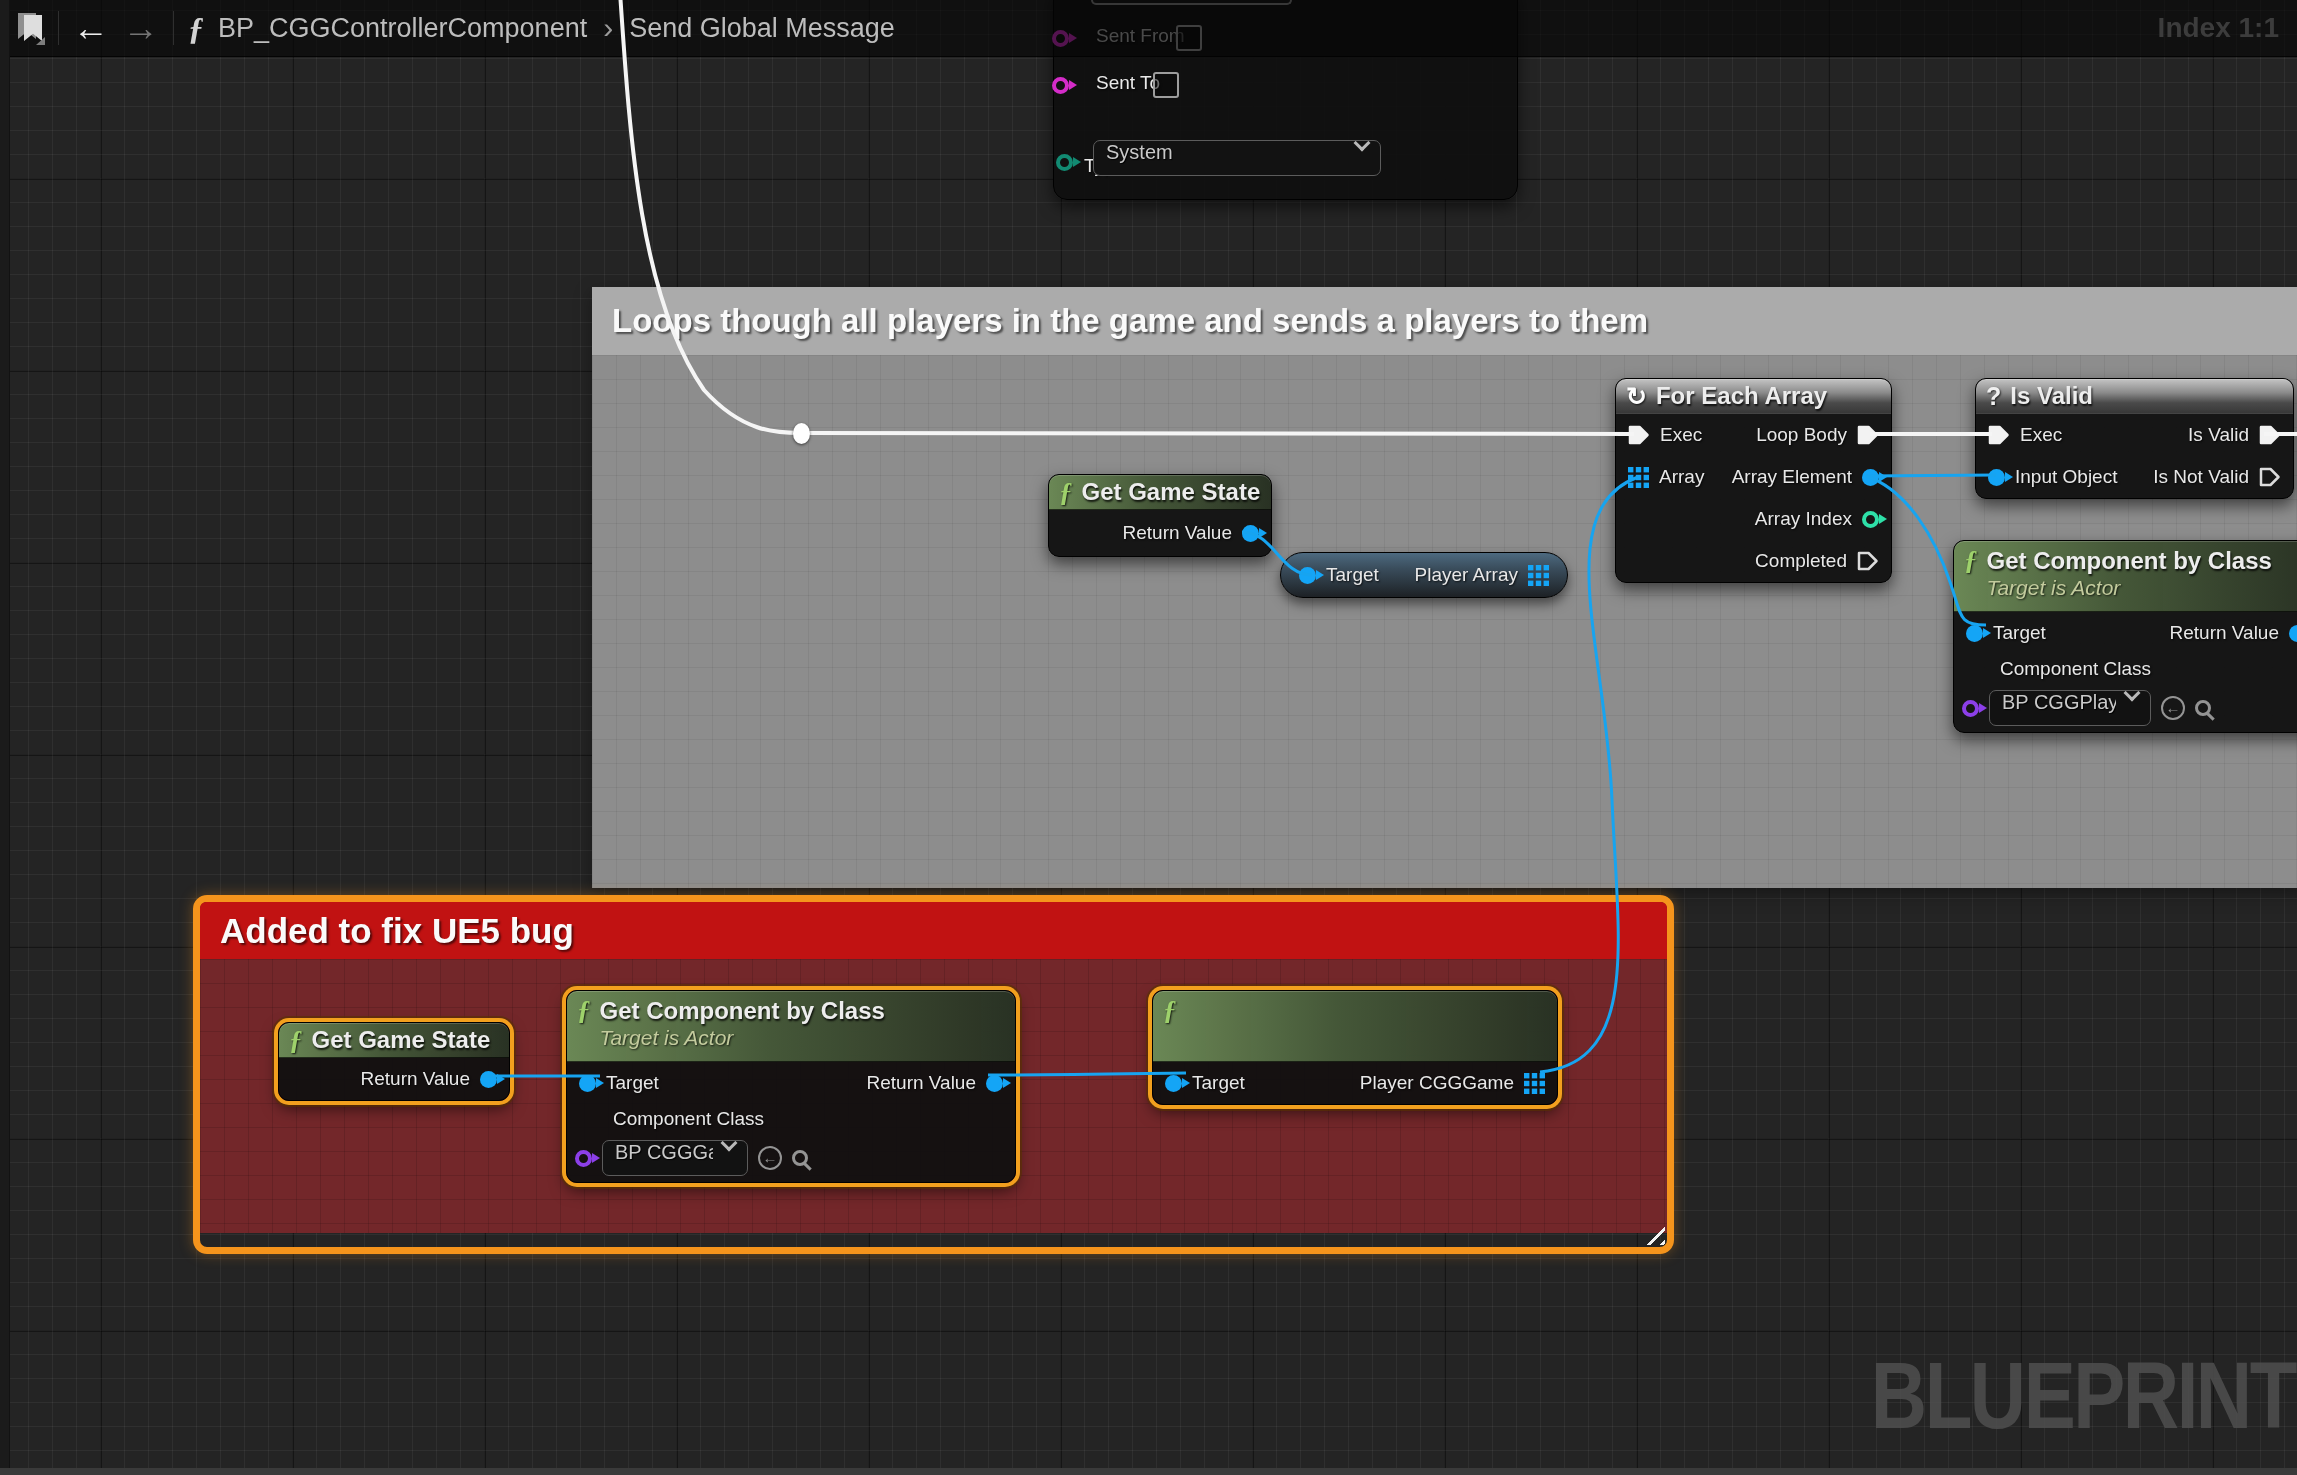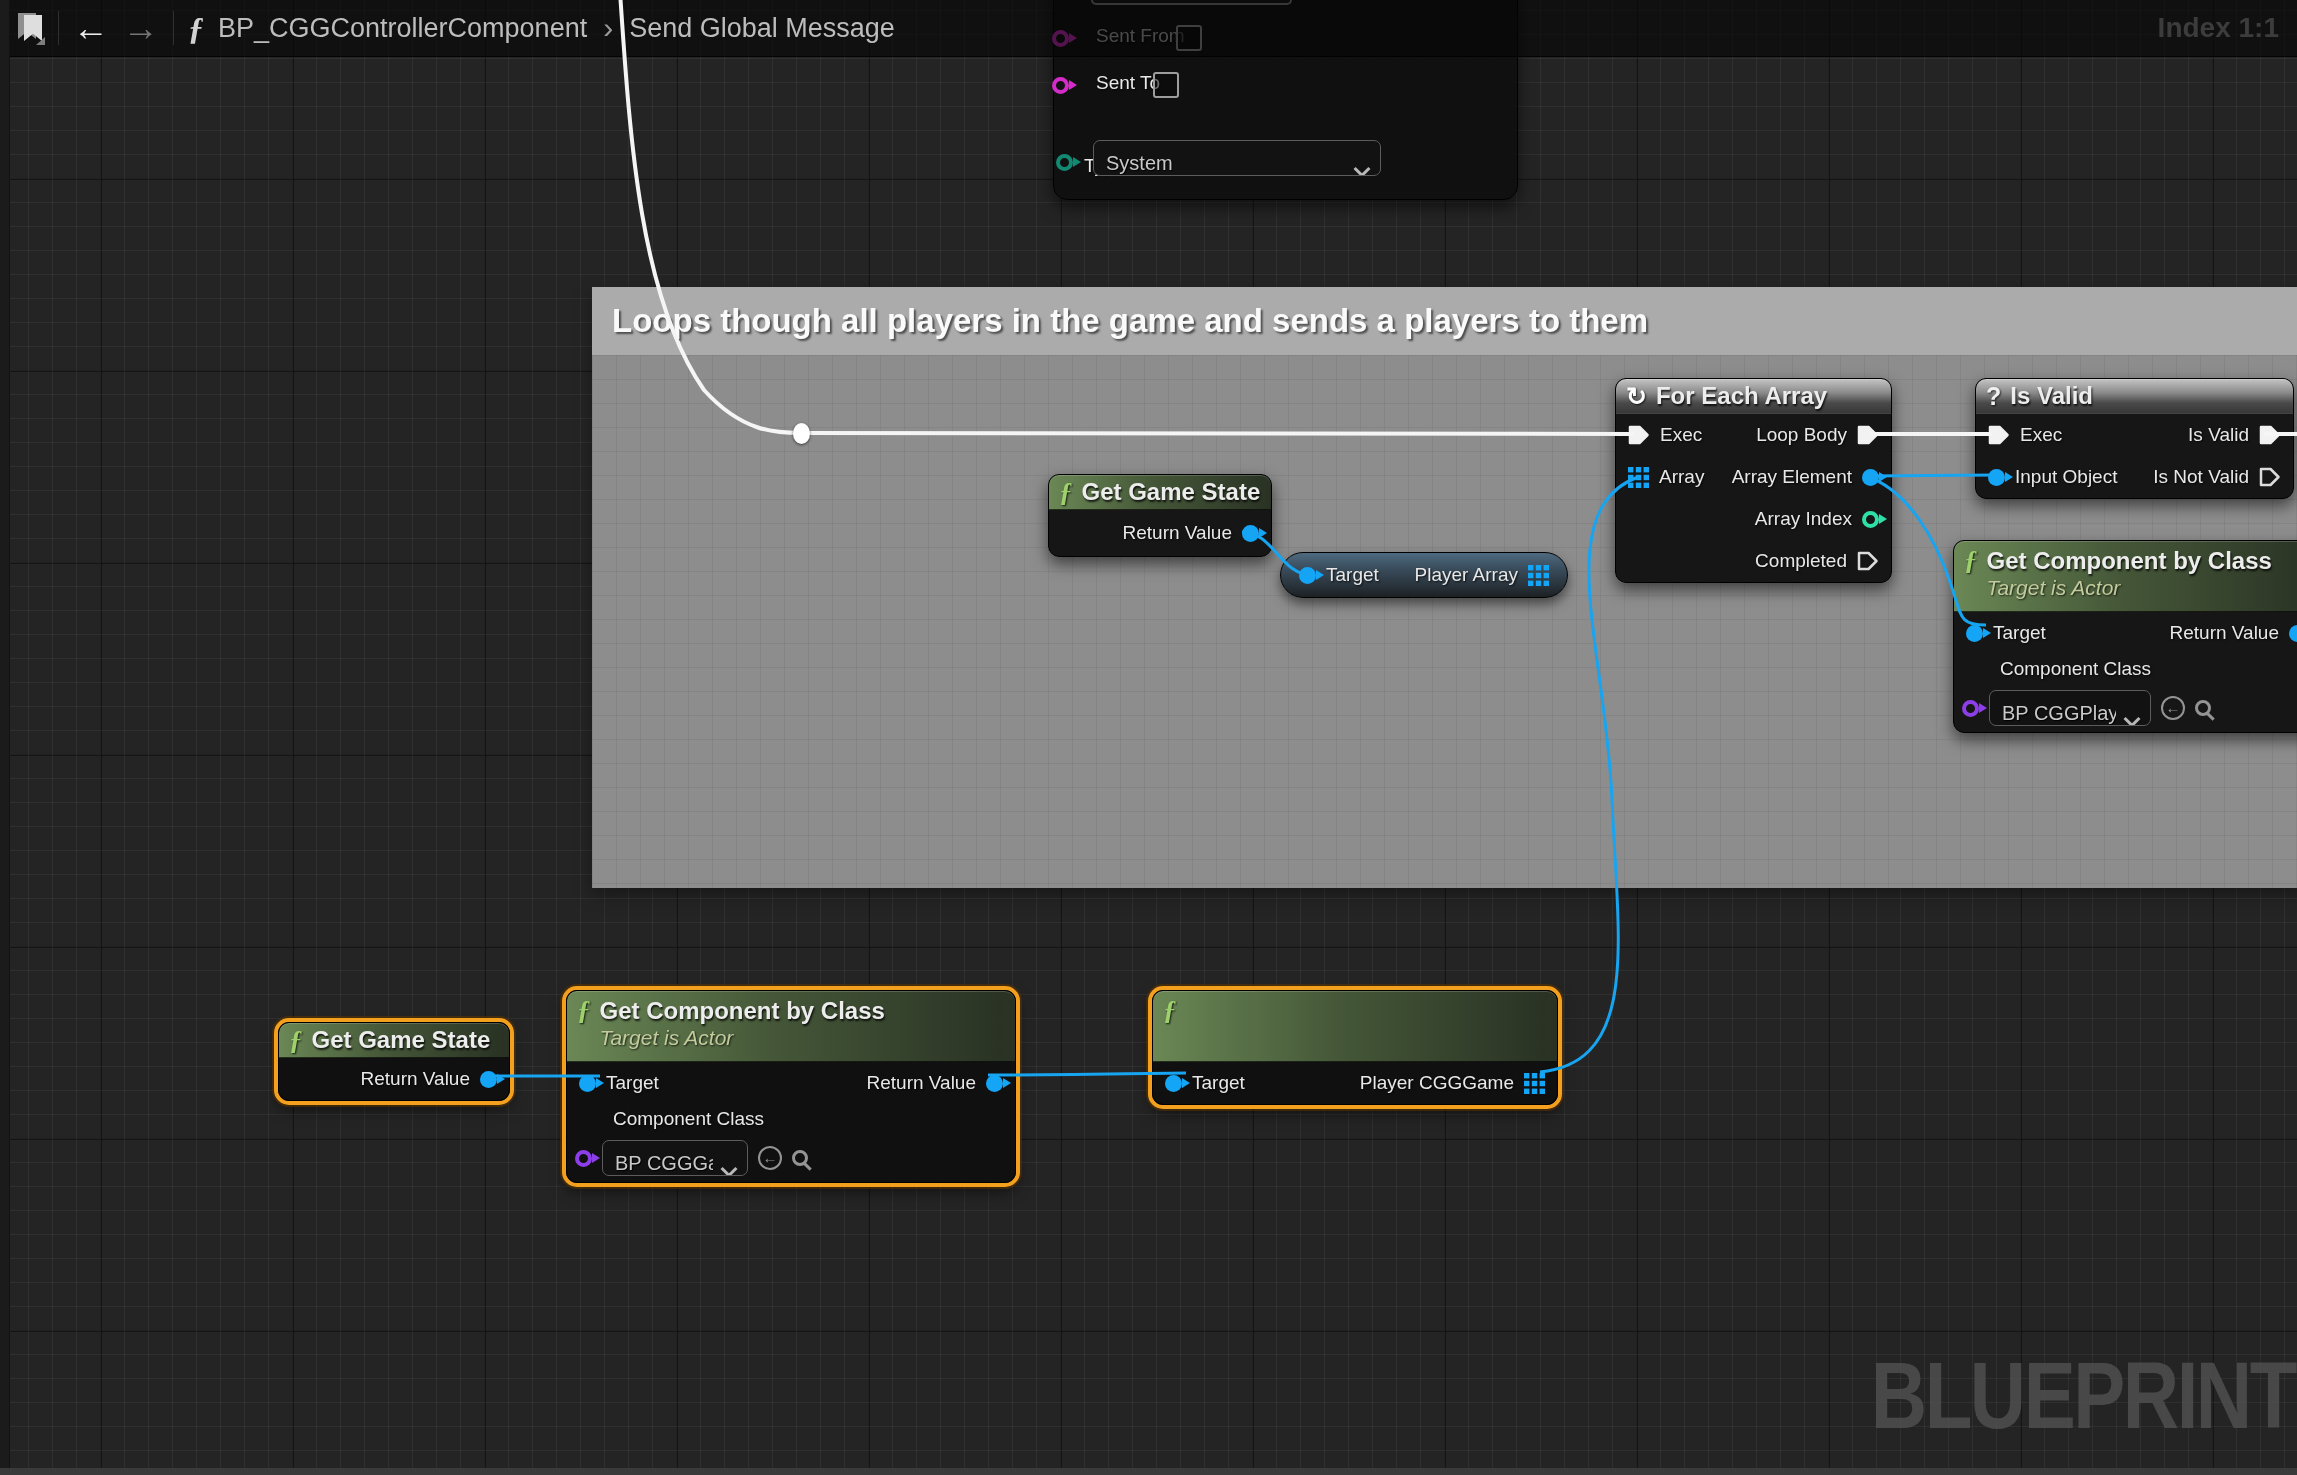--- a/index.html
+++ b/index.html
@@ -58,21 +58,21 @@
   .pobj{width:17px;height:17px;border-radius:50%;background:#14a5f6;position:relative;flex:none;}
   .pobj::after{content:"";position:absolute;left:17px;top:3px;border-left:8px solid #14a5f6;
     border-top:5.5px solid transparent;border-bottom:5.5px solid transparent;}
   .pring{width:17px;height:17px;box-sizing:border-box;border-radius:50%;border:4.5px solid var(--c);position:relative;flex:none;}
   .pring::after{content:"";position:absolute;left:13px;top:-1px;border-left:8px solid var(--c);
     border-top:5.5px solid transparent;border-bottom:5.5px solid transparent;}
   .pexec,.pgrid{flex:none;display:block;}
   
   .checkbox{width:26px;height:26px;box-sizing:border-box;border:2px solid #9d9d9d;border-radius:3px;background:rgba(10,10,10,.55);flex:none;}
   .dropdown{box-sizing:border-box;height:36px;background:#121212;border:1px solid #5c5c5c;border-radius:7px;
-    display:flex;align-items:flex-end;padding:0 12px;gap:10px;color:#c9c9c9;font-size:20px;overflow:hidden;}
+    display:flex;align-items:flex-start;padding:0 12px;gap:10px;color:#c9c9c9;font-size:20px;overflow:hidden;}
   .dd-text{white-space:nowrap;overflow:hidden;text-shadow:1px 1px 1px #000;}
   .chev{width:9px;height:9px;border-right:3px solid #b9b9b9;border-bottom:3px solid #b9b9b9;
     transform:rotate(45deg);flex:none;margin-left:auto;margin-top:-4px;}
   .circbtn{width:24px;height:24px;box-sizing:border-box;border:2px solid #949494;border-radius:50%;color:#949494;
     font-size:15px;line-height:20px;text-align:center;flex:none;}
   .mag{position:relative;width:16px;height:16px;box-sizing:border-box;border:3px solid #949494;border-radius:50%;flex:none;}
   .mag::after{content:"";position:absolute;width:3px;height:9px;background:#949494;left:11px;top:9px;transform:rotate(-45deg);}
   
   .toolbar{position:absolute;left:0;top:0;width:100%;height:57px;z-index:5;background:rgba(5,5,5,.62);
     border-bottom:1px solid rgba(0,0,0,.7);display:flex;align-items:center;padding:0 18px;box-sizing:border-box;gap:14px;}
@@ -104,20 +104,27 @@
 
   <div class="watermark">BLUEPRINT</div>
 
   <div class="comment comment-gray">
     <div class="c-head">
       <span class="c-title">Loops though all players in the game and sends a players to them</span>
     </div>
     <div class="c-body"></div>
   </div>
 
+  <div class="comment comment-red">
+    <div class="c-head">
+      <span class="c-title">Added to fix UE5 bug</span>
+    </div>
+    <div class="c-body"></div>
+    <div class="resize-handle"></div>
+  </div>
 
   <svg class="wires" width="2297" height="1475" viewBox="0 0 2297 1475">
     <path d="M 620 -8 C 630 140 640 298 704 390 C 742 432 776 433 800 433 L 1634 434" fill="none" stroke="#f5f5f5" stroke-width="4"></path>
     <path d="M 1870 434 C 1915 434 1950 434 1992 434" fill="none" stroke="#f5f5f5" stroke-width="4"></path>
     <path d="M 2264 434 L 2297 434" fill="none" stroke="#f5f5f5" stroke-width="4"></path>
     <path d="M 1242 532 C 1274 532 1280 575 1312 575" fill="none" stroke="#17a4f0" stroke-width="3"></path>
     <path d="M 1540 1072 C 1640 1062 1618 940 1612 800 C 1606 650 1550 510 1638 477" fill="none" stroke="#17a4f0" stroke-width="3"></path>
     <path d="M 1866 476 C 1912 476 1950 475 1996 475" fill="none" stroke="#17a4f0" stroke-width="3"></path>
     <path d="M 1866 476 C 1908 490 1936 540 1950 582 C 1962 616 1958 625 1986 625" fill="none" stroke="#17a4f0" stroke-width="3"></path>
     <path d="M 482 1076 L 600 1076" fill="none" stroke="#17a4f0" stroke-width="3"></path>

